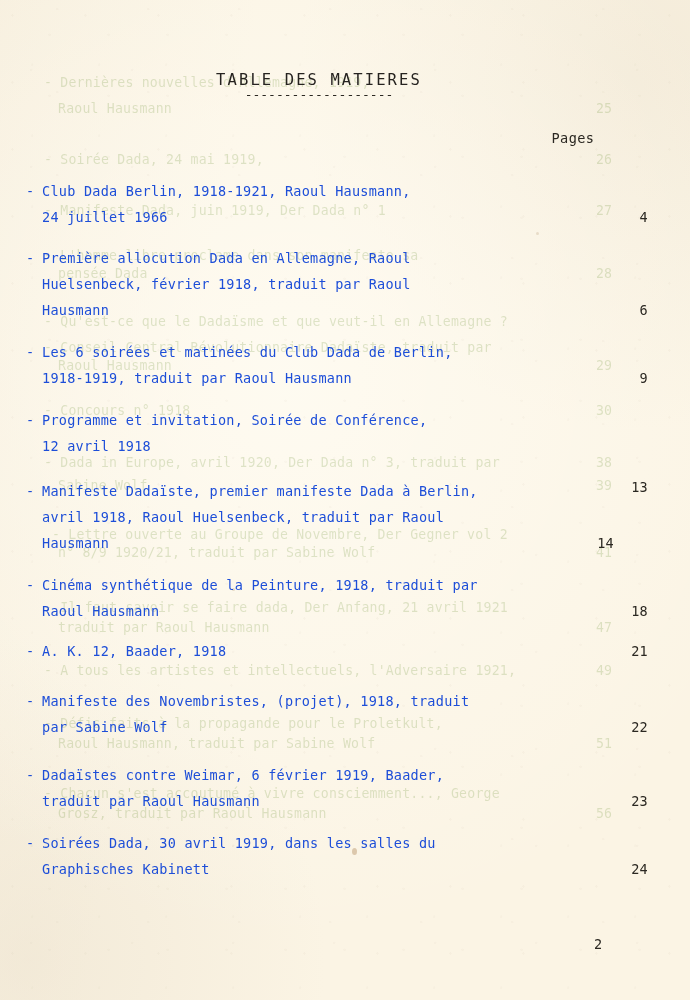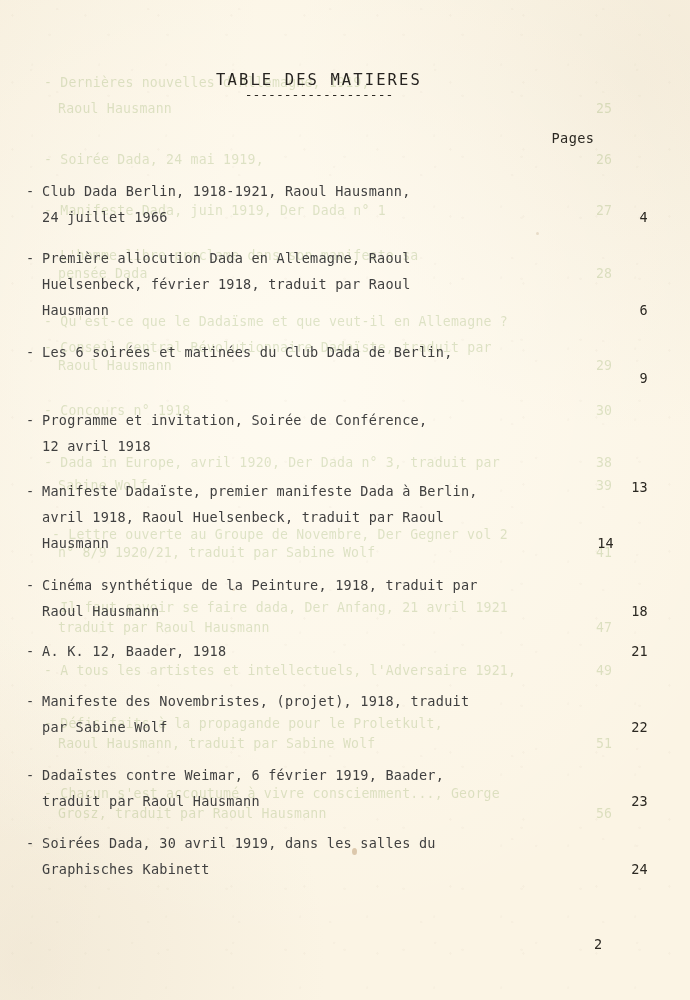--- a/index.html
+++ b/index.html
@@ -134,21 +134,21 @@
   .entry-body {
     position: relative;
     width: 560px;
   }
   .entry-line {
     position: relative;
     font-size: 13.5px;
     line-height: 26px;
     letter-spacing: .25px;
     white-space: pre;
-    color: #404040;
+    color: #1d4ed8;
   }
   .entry-line.first {
     text-indent: 0;
   }
   .dash {
     display: inline-block;
     width: 16px;
   }
   .cont {
     display: inline-block;
@@ -249,20 +249,21 @@
           <div class="entry-body">
             <div class="entry-line first"><span class="dash">-</span><span>Première allocution Dada en Allemagne, Raoul</span></div>
             <div class="entry-line"><span class="cont"></span><span>Huelsenbeck, février 1918, traduit par Raoul</span></div>
             <div class="entry-line"><span class="cont"></span><span>Hausmann</span></div>
           </div>
           <div class="entry-page" style="left: 582px; top: 52px;">6</div>
         </div>
         <div class="entry" style="top: 339px;">
           <div class="entry-body">
             <div class="entry-line first"><span class="dash">-</span><span>Les 6 soirées et matinées du Club Dada de Berlin,</span></div>
+            <div class="entry-line"><span class="cont"></span><span>1918-1919, traduit par Raoul Hausmann</span></div>
           </div>
           <div class="entry-page" style="left: 582px; top: 26px;">9</div>
         </div>
         <div class="entry" style="top: 407px;">
           <div class="entry-body">
             <div class="entry-line first"><span class="dash">-</span><span>Programme et invitation, Soirée de Conférence,</span></div>
             <div class="entry-line"><span class="cont"></span><span>12 avril 1918</span></div>
           </div>
           <div class="entry-page" style="left: 582px; top: 26px; margin-top: 41px;">13</div>
         </div>

